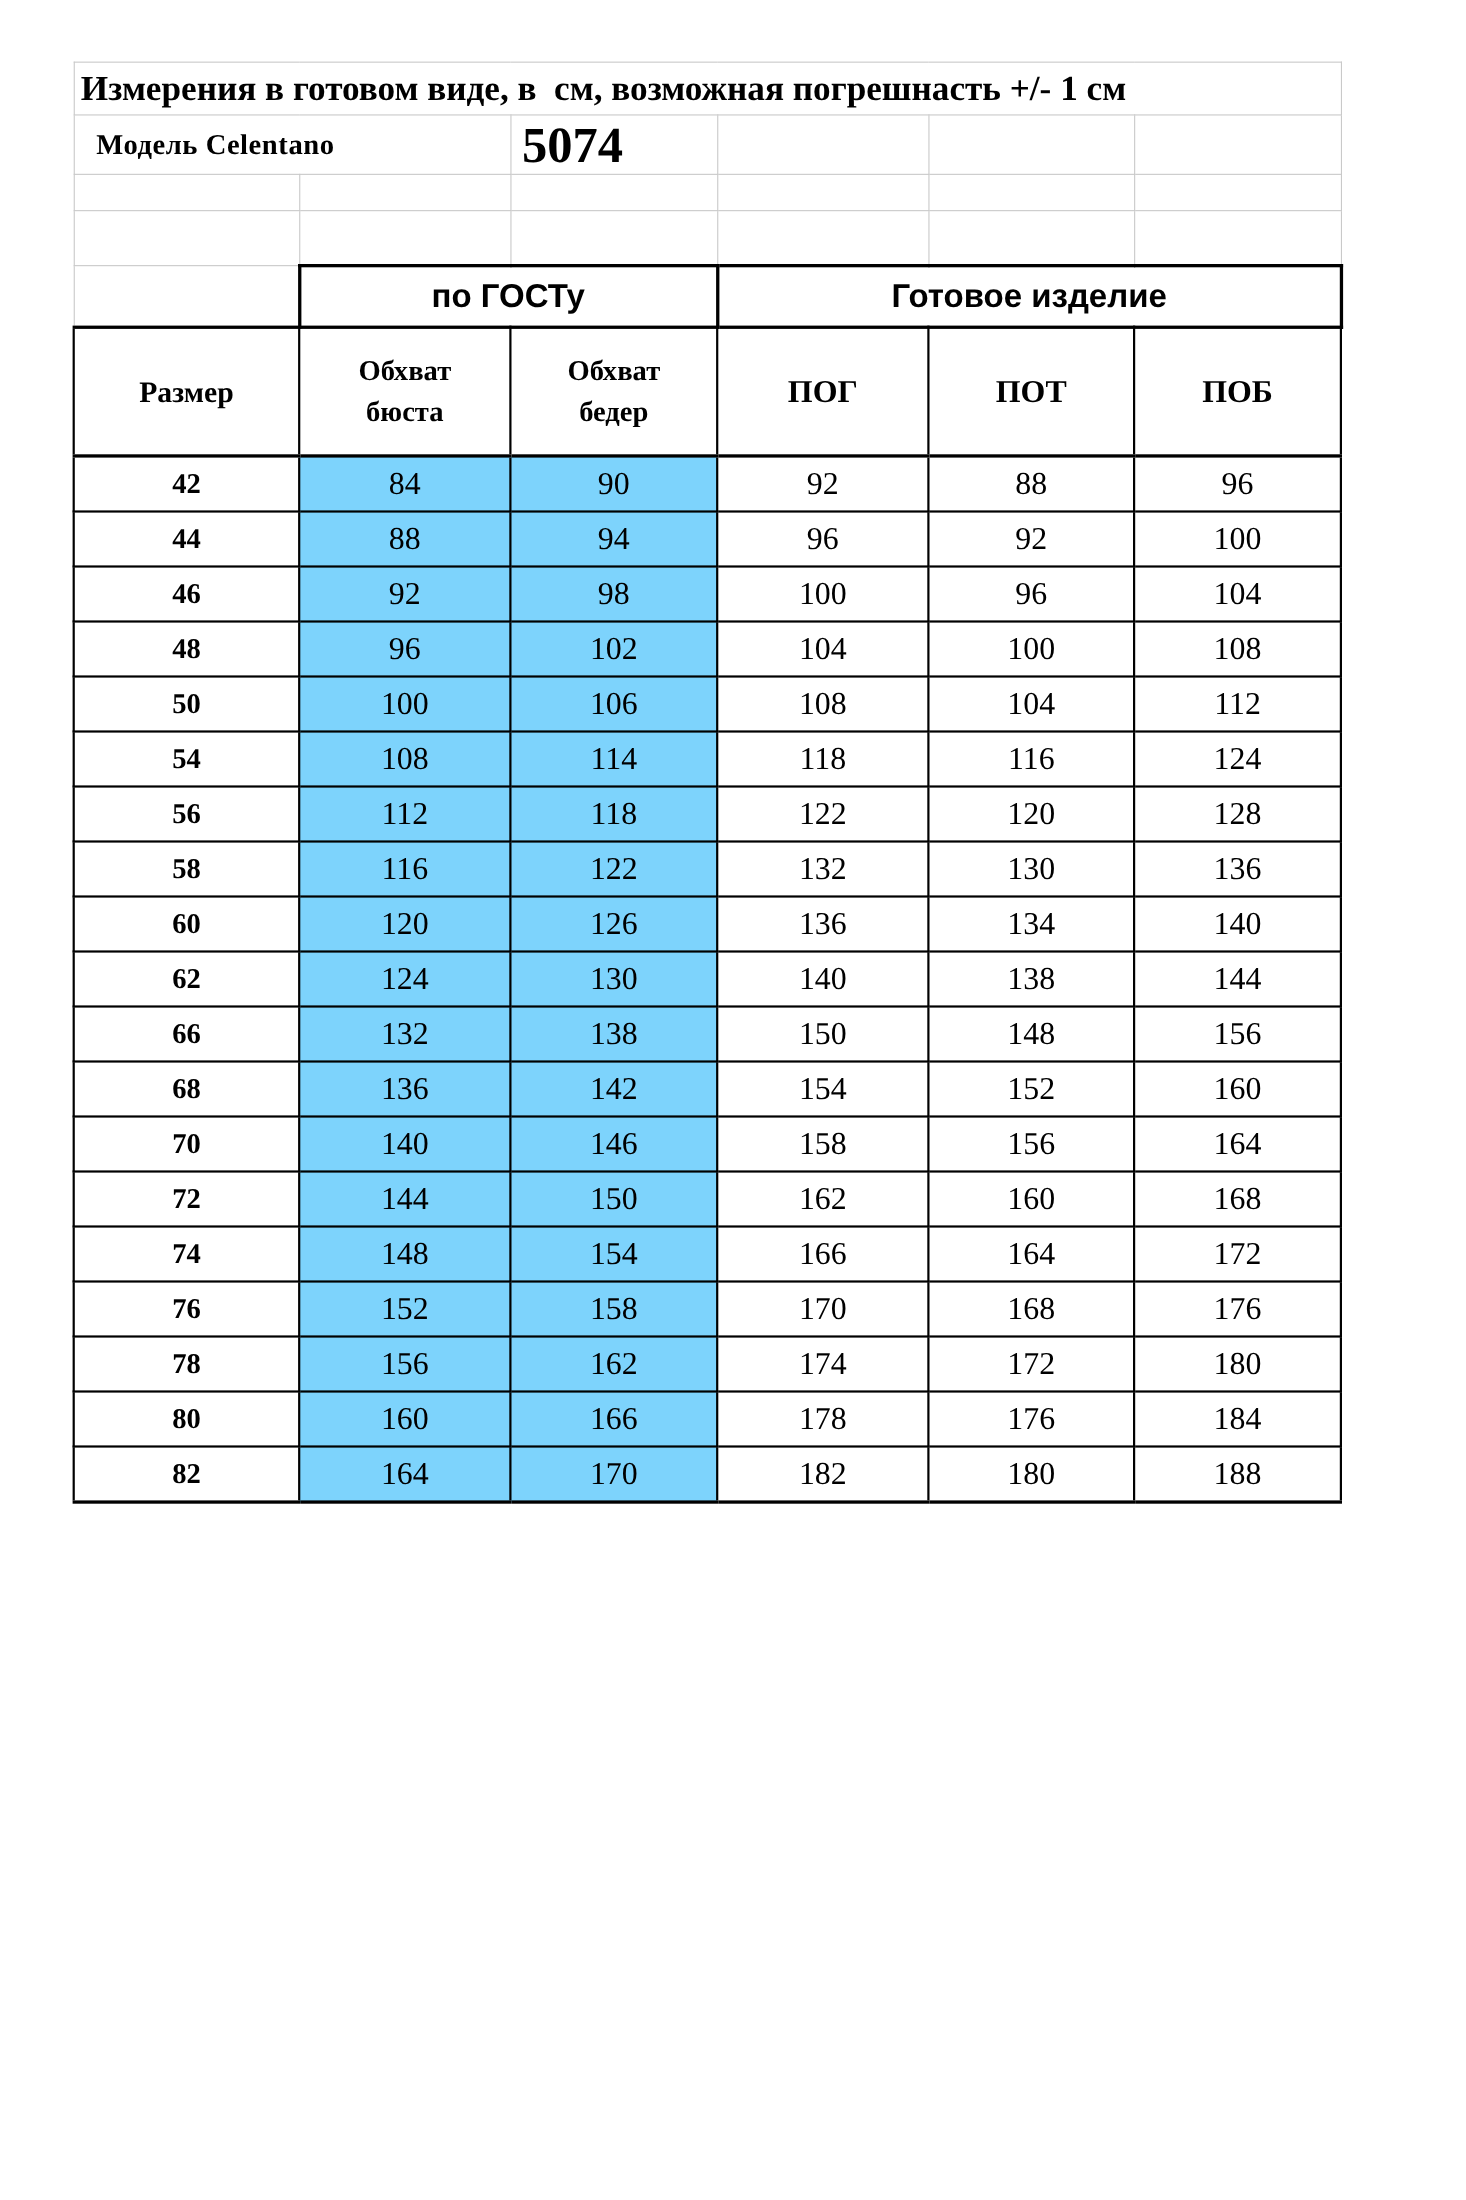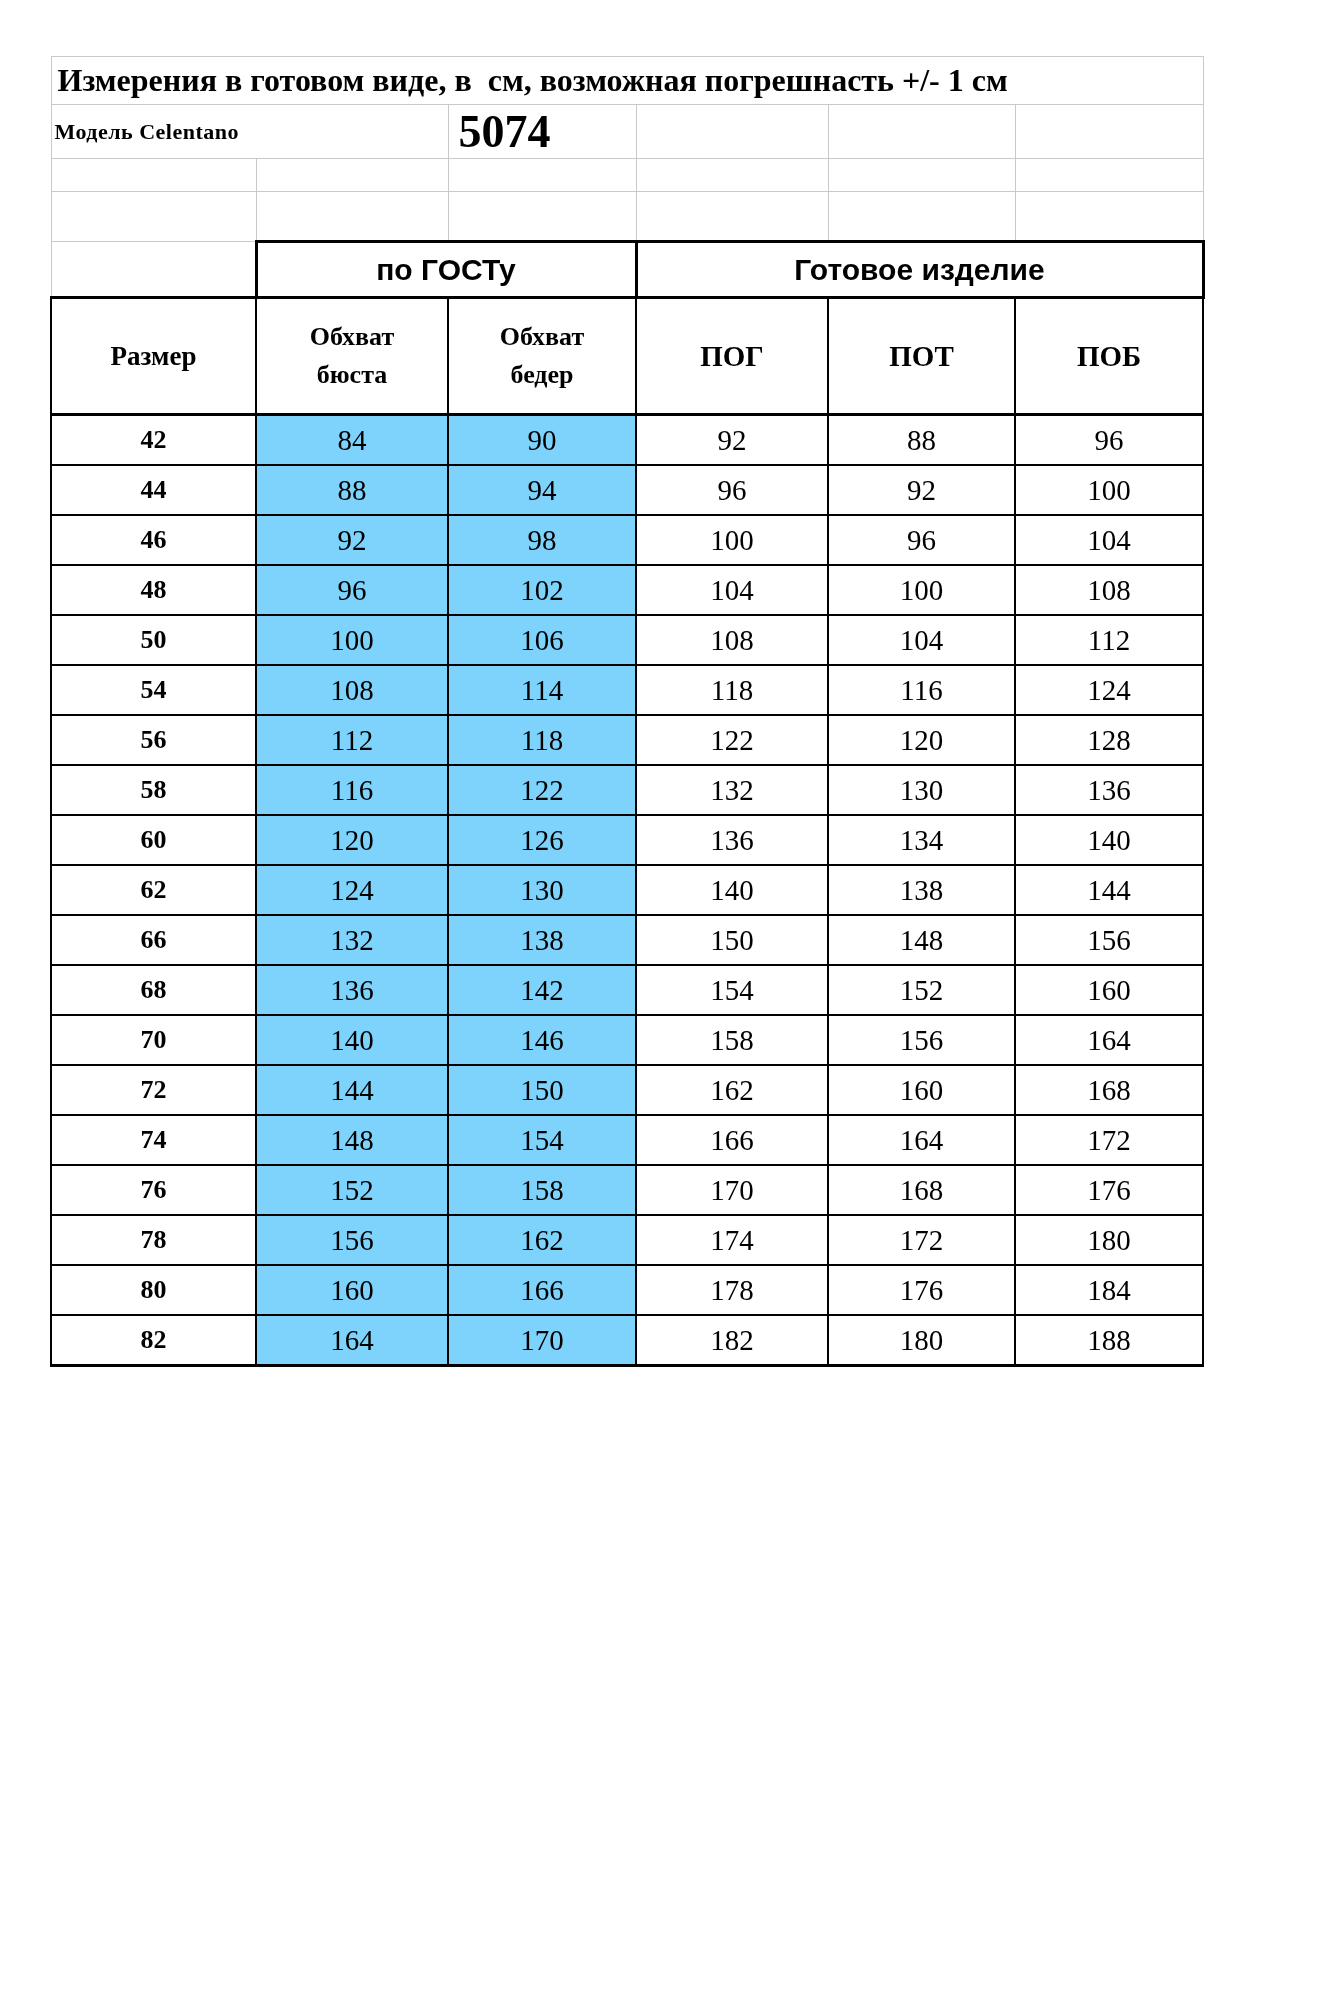--- a/index.html
+++ b/index.html
@@ -9,21 +9,21 @@
   }
   body {
     width: 1333px;
     height: 2000px;
     position: relative;
     font-family: "Liberation Serif", serif;
     color: #000000;
   }
   .sheet {
     position: absolute;
-    left: 50px;
+    left: 66px;
     top: 56px;
   }
   table.size-sheet {
     border-collapse: collapse;
     table-layout: fixed;
     width: 1152px;
   }
   
   td.grid-cell {
     border: 1px solid #c9c9c9;
@@ -37,22 +37,22 @@
     padding: 0 0 0 6px;
     white-space: pre;
     vertical-align: middle;
   }
   tr.model-row td {
     height: 51px;
     vertical-align: middle;
   }
   td.model-label {
     font-weight: bold;
-    font-size: 22px;
-    padding-left: 3px;
+    font-size: 26px;
+    padding-left: 20px;
     letter-spacing: 0.5px;
     white-space: nowrap;
   }
   td.model-number {
     font-weight: bold;
     font-size: 46px;
     line-height: 48px;
     padding-left: 10px;
     white-space: nowrap;
     margin-top: 47px;

